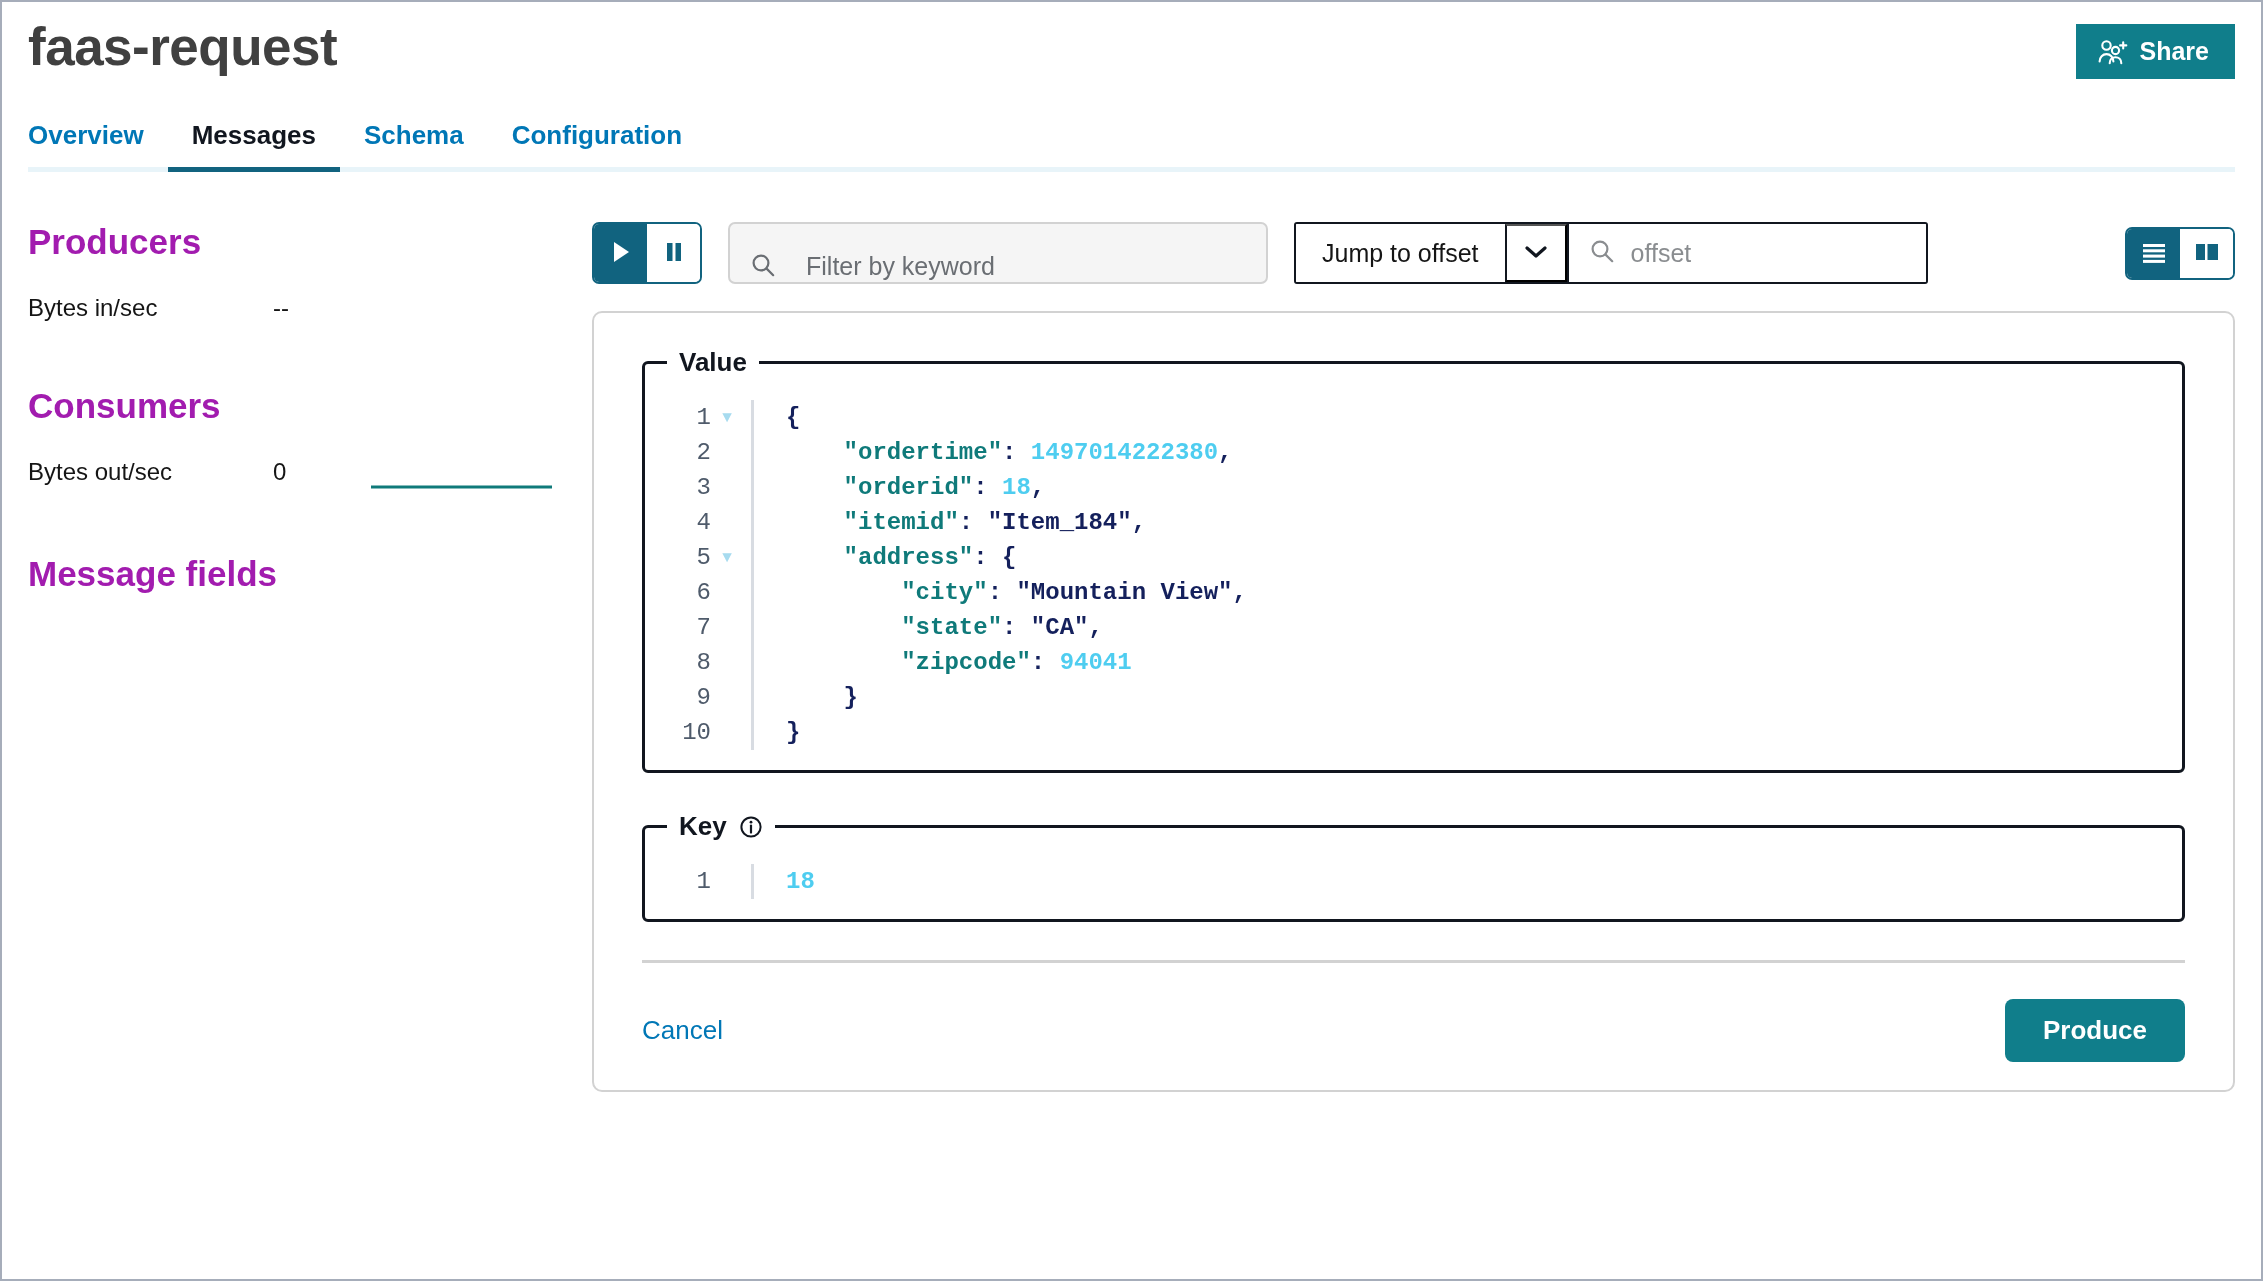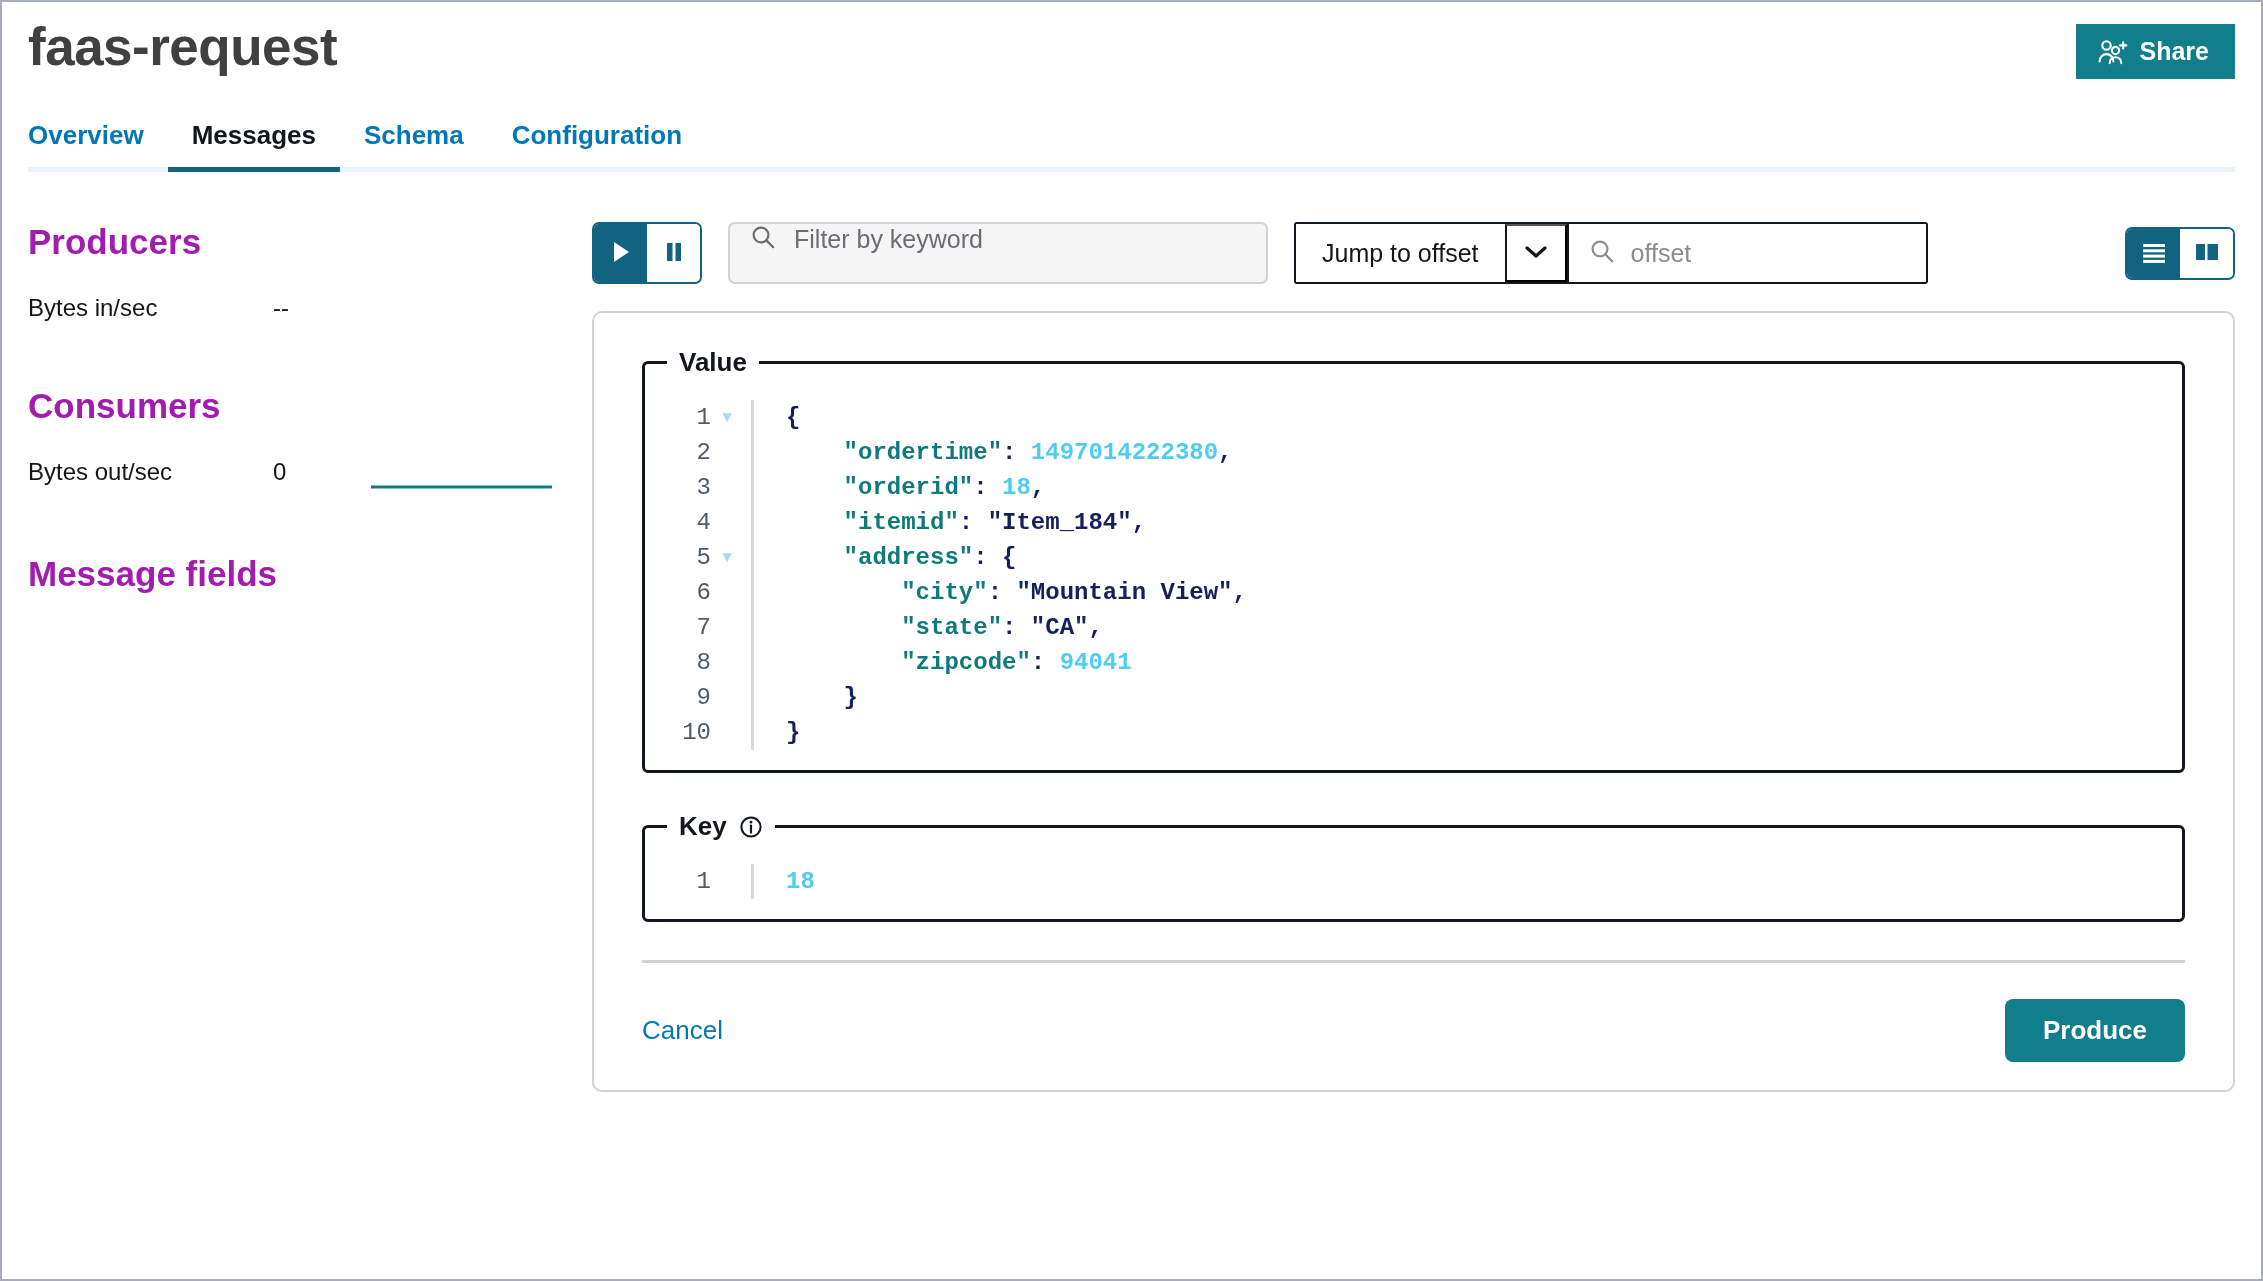--- a/index.html
+++ b/index.html
@@ -157,22 +157,22 @@
     align-items: center;
     justify-content: center;
     cursor: pointer;
     background: #ffffff;
     border: none;
   }
   .pp-btn.active { background: #11637f; }
   .search-wrap {
     flex: 1;
     display: flex;
-    align-items: flex-start;
-    gap: 16px;
+    align-items: flex-end;
+    gap: 28px;
     background: #f5f5f5;
     border: 2px solid #d2d2d2;
     border-radius: 7px;
     height: 62px;
     padding: 0 20px;
     min-width: 0;
     max-width: 540px;
   }
   .search-wrap input {
     border: none;

